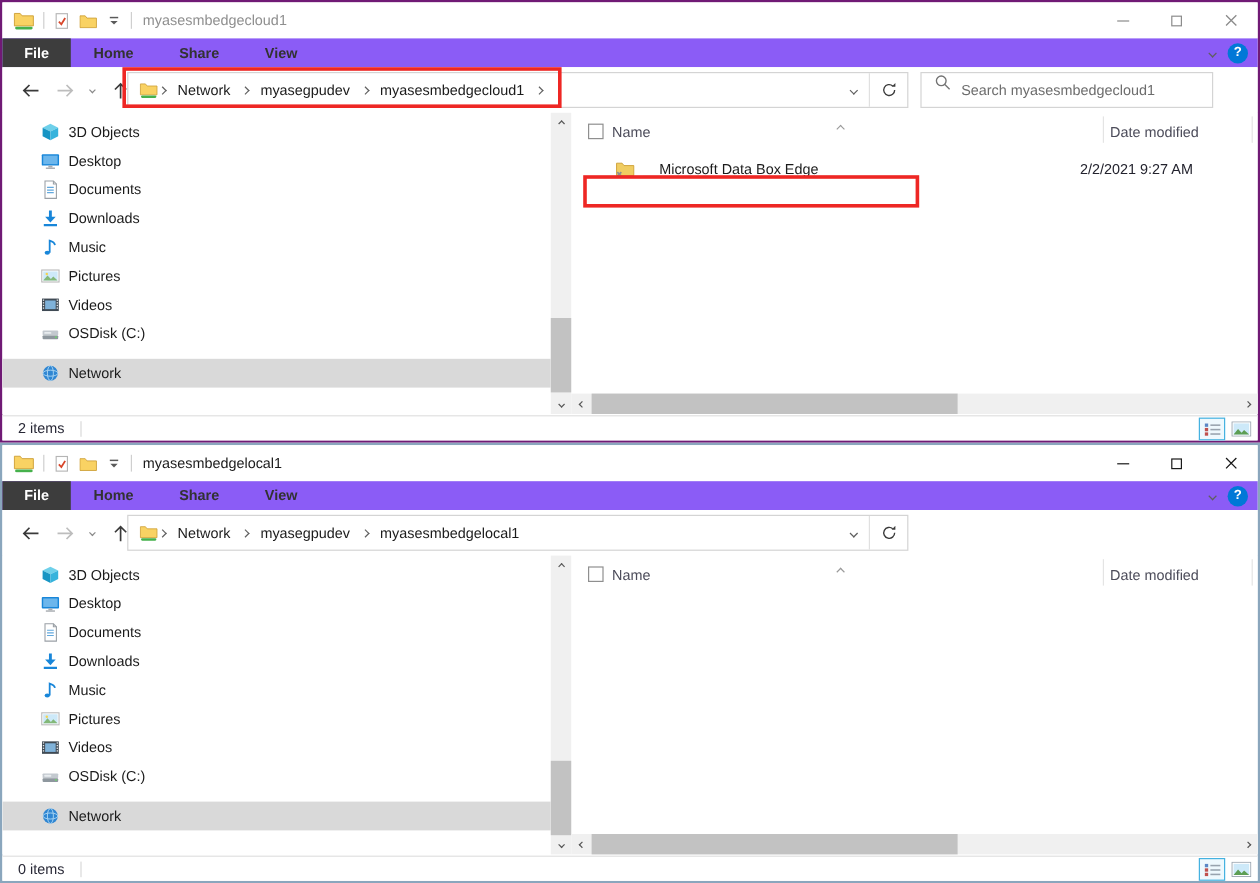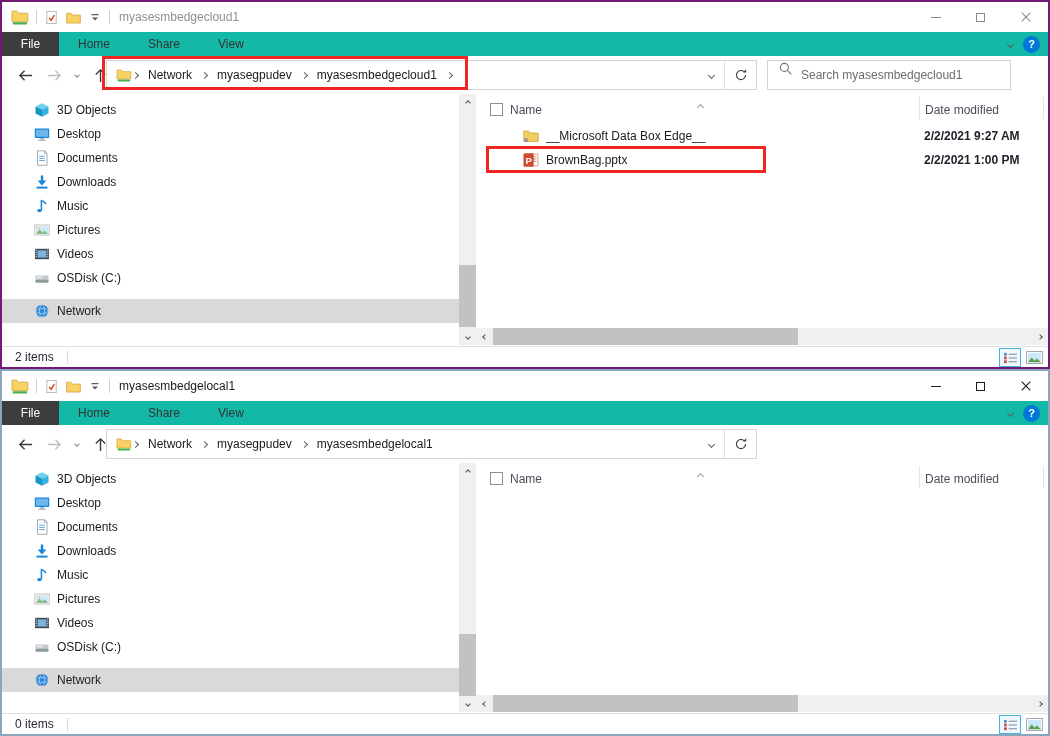--- a/index.html
+++ b/index.html
@@ -23,21 +23,21 @@
   .win-title { margin-left:9px; white-space:nowrap; }
   .inactive .win-title { color:#8f8f8f; }
   .active .win-title { color:#1a1a1a; }
   .win-controls { position:absolute; top:0; right:0; height:30px; display:flex; }
   .win-btn { width:45px; height:100%; display:flex; align-items:center; justify-content:center; color:#8c8c8c; }
   .active .win-btn { color:#1a1a1a; }
   .glyph-min { width:10px; height:1px; background:currentColor; }
   .glyph-max { width:9px; height:9px; border:1px solid currentColor; }
 
   
-  .menubar { position:absolute; top:30px; left:0; right:0; height:24px; display:flex; background:#14b8a6; }
+  .menubar { position:absolute; top:30px; left:0; right:0; height:24px; display:flex; background:#8b5cf6;font-weight:bold; }
   .file-tab { width:57px; background:#3d3d3d; color:#fff; display:flex; align-items:center; justify-content:center; }
   .menu-item { padding:0 19px; display:flex; align-items:center; color:#323232; }
   .ribbon-right { position:absolute; right:8px; top:0; height:100%; display:flex; align-items:center; gap:10px; }
   .help-circle { width:17px; height:17px; border-radius:50%; background:#0078d7; color:#fff; font-weight:bold; text-align:center; line-height:17px; font-size:11px; }
   .help-circle::before { content:"?"; }
 
   
   .addr-row { position:absolute; top:54px; left:0; right:0; height:38px; background:#fff; }
   .nav-btns { position:absolute; left:8px; top:0; height:100%; display:flex; align-items:center; }
   .nav-btn { display:flex; align-items:center; justify-content:center; height:100%; }
@@ -71,25 +71,25 @@
   .ss-up { top:0; } .ss-down { bottom:0; }
   .ss-thumb { position:absolute; left:0; width:17px; top:171px; height:62px; background:#c2c2c2; }
 
   .filepane { position:absolute; left:474px; right:0; top:0; bottom:17px; overflow:hidden; }
   .hdr-checkbox { position:absolute; left:14px; top:9px; width:13px; height:13px; border:1px solid #8f8f8f; background:#fff; }
   .hdr-name { position:absolute; left:34px; top:9px; color:#4c4c5a; }
   .sort-caret { position:absolute; left:222px; top:5px; }
   .hdr-date { position:absolute; left:449px; top:9px; color:#4c4c5a; }
   .col-sep { position:absolute; top:3px; height:22px; width:1px; background:#e4e4e4; }
   .cs1 { left:443px; } .cs2 { left:567px; }
-  .file-row { position:absolute; left:0; right:0; height:24px; display:flex; align-items:center;padding-left:10px; }
+  .file-row { position:absolute; left:0; right:0; height:24px; display:flex; align-items:flex-end; }
   .fr0 { top:30px; } .fr1 { top:54px; }
   .row-ico { margin-left:37px; width:16px; display:flex; }
   .row-name { margin-left:7px; white-space:nowrap; }
-  .row-date { position:absolute; left:448px; color:#23232e;font-weight:bold; }
+  .row-date { position:absolute; left:424px; color:#23232e; }
   .empty-msg { position:absolute; left:0; right:0; top:45px; text-align:center; color:#555; }
 
   .hscroll { position:absolute; left:474px; right:0; bottom:0; height:17px; background:#f0f0f0; }
   .hs-btn { position:absolute; top:0; width:17px; height:17px; display:flex; align-items:center; justify-content:center; }
   .hs-left { left:0; } .hs-right { right:0; }
   .hs-thumb { position:absolute; top:0; left:17px; width:305px; height:17px; background:#c2c2c2; }
 
   .statusbar { position:absolute; left:0; right:0; bottom:0; height:21px; border-top:1px solid #e0e0e0; display:flex; align-items:center; background:#fff; }
   .status-count { margin-left:13px; color:#272735; }
   .status-sep { width:1px; height:13px; background:#dadada; margin-left:13px; }
@@ -461,29 +461,20 @@
 
       <div class="file-row fr0">
         <span class="row-ico">
             <svg width="16" height="14">
               <use href="#i-folder-x"></use>
             </svg>
           </span>
         <span class="row-name">__Microsoft Data Box Edge__</span>
         <span class="row-date">2/2/2021 9:27 AM</span>
       </div>
-      <div class="file-row fr1">
-        <span class="row-ico">
-            <svg width="16" height="16">
-              <use href="#i-ppt"></use>
-            </svg>
-          </span>
-        <span class="row-name">BrownBag.pptx</span>
-        <span class="row-date">2/2/2021 1:00 PM</span>
-      </div>
     </div>
 
     <div class="hscroll">
       <span class="hs-btn hs-left">
           <span class="chev l sbc"></span>
         </span>
       <span class="hs-thumb"></span>
       <span class="hs-btn hs-right">
           <span class="chev r sbc"></span>
         </span>

